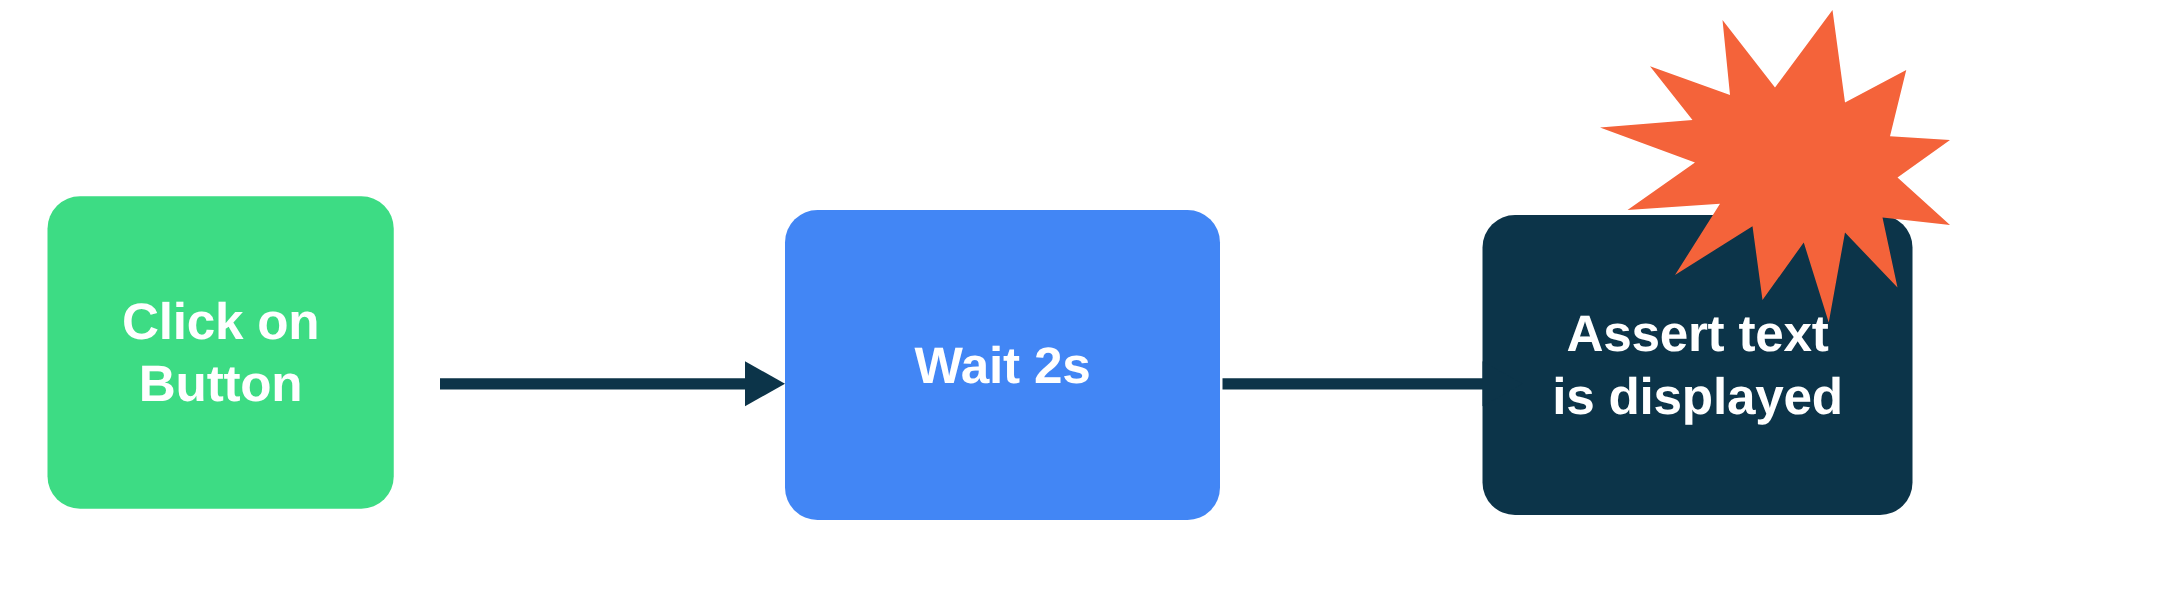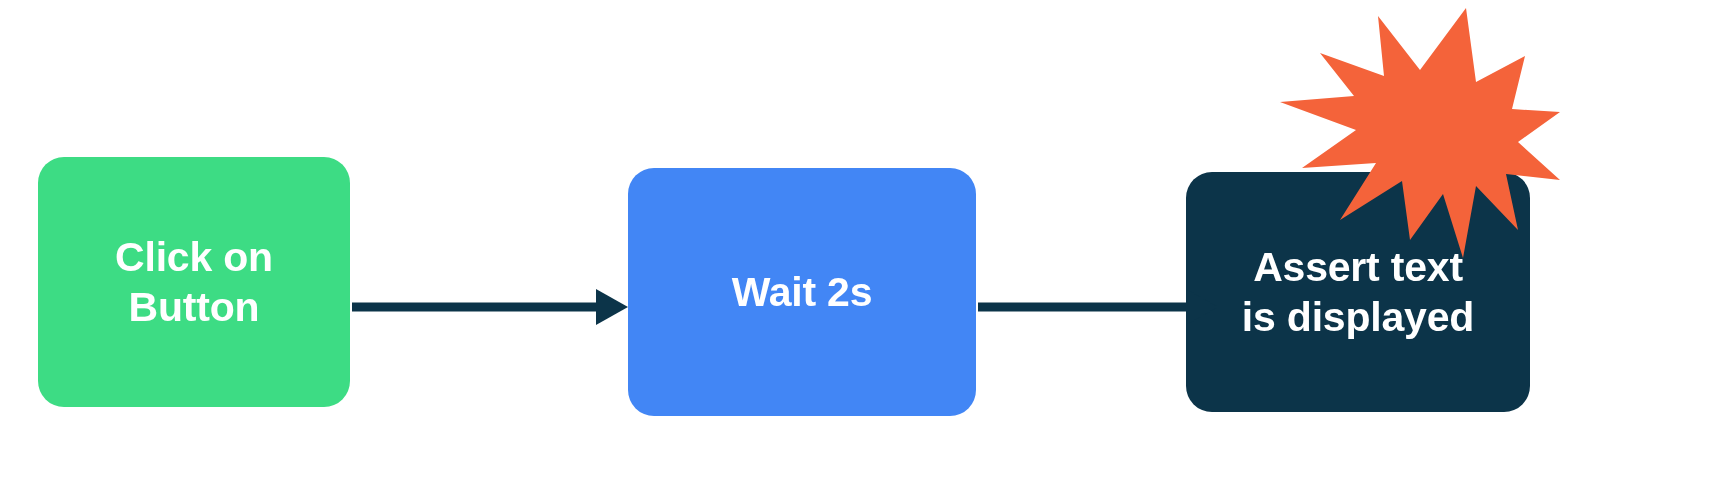--- a/index.html
+++ b/index.html
@@ -35,21 +35,21 @@
   }
   .node-label {
     display: block;
     white-space: pre-line;
     width: 100%;
   }
   
   #node-click-on-button {
     left: 38px;
     top: 157px;
-    width: 312px;
+    width: 277px;
     height: 250px;
     background: #3ddc84;
     border-radius: 26px;
   }
   
   #node-wait {
     left: 628px;
     top: 168px;
     width: 348px;
     height: 248px;

